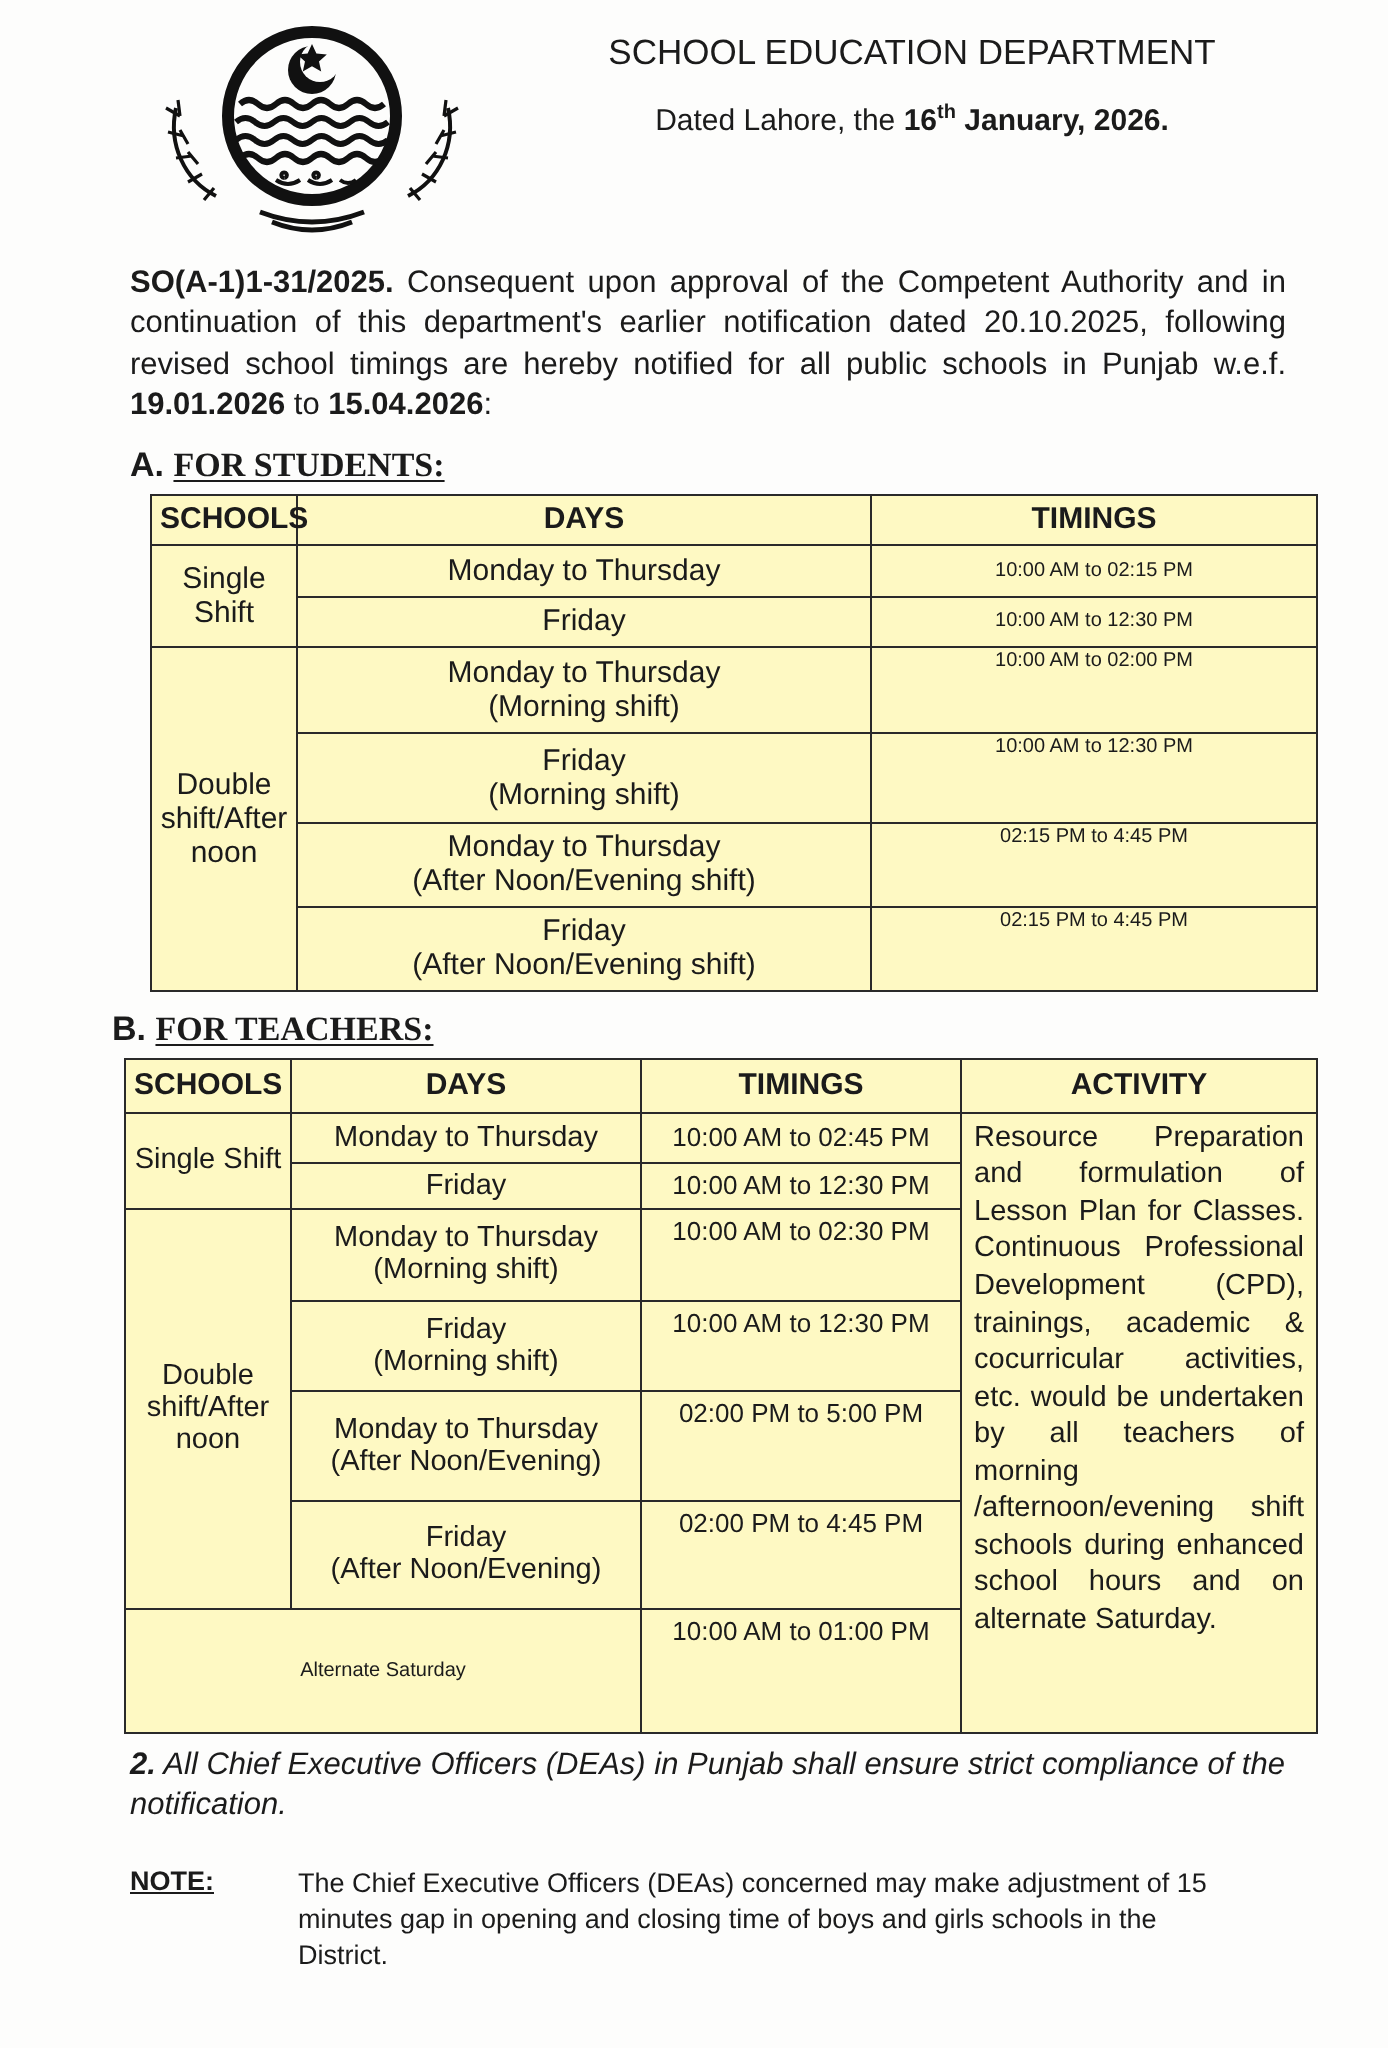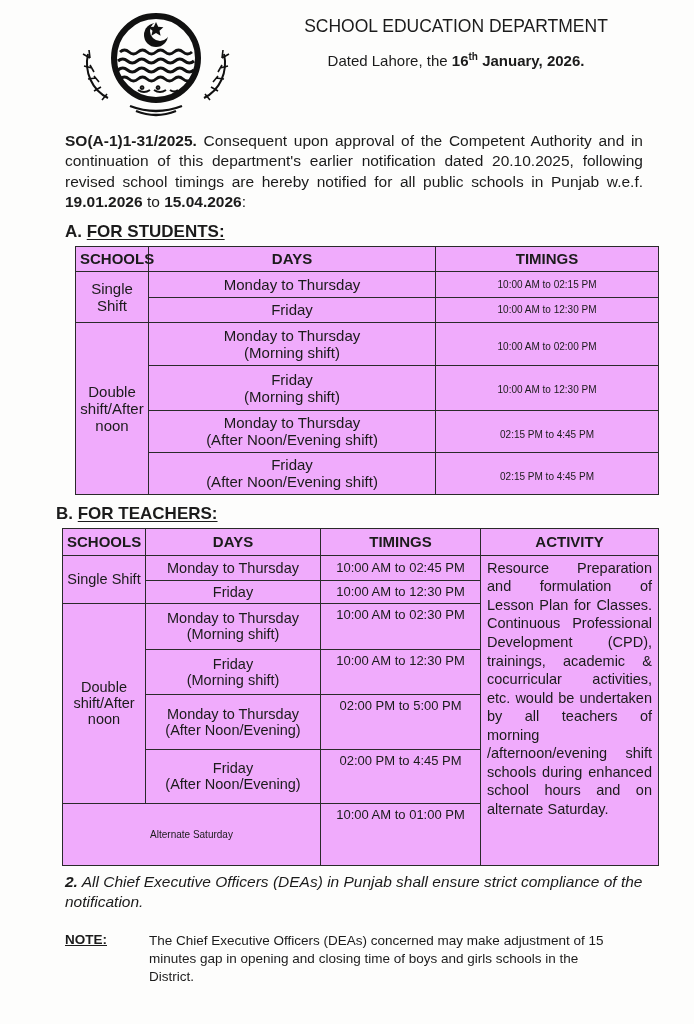--- a/index.html
+++ b/index.html
@@ -33,31 +33,31 @@
     margin-top: 4px; margin-left: 3px;
     letter-spacing: .5px;
   }
   .notif-body {
     margin-top: 5px; margin-left: 3px;
     font-size: 15.5px; line-height: 1.32;
     text-align: justify;
     width: 578px;
   }
   .sec-heading { font-size: 17px; font-weight: bold; margin-top: 9px; margin-left: 3px; }
-  .sec-heading .u { text-decoration: underline; text-underline-offset: 2px; }
-
-  
-  table { border-collapse: collapse; background: #f0abfc; }
+  .sec-heading .u { text-decoration: underline; text-underline-offset: 2px; font-family: Liberation Serif, serif; }
+
+  
+  table { border-collapse: collapse; background: #fef9c3; }
   th, td { border: 1.7px solid #2a2a2a; text-align: center; padding: 1px 4px; }
   th { font-size: 15px; font-weight: bold; }
 
   .tbl-students { margin-left: 13px; margin-top: 4px; width: 583px; table-layout: fixed; }
   .tbl-students td { font-size: 15px; }
   .tbl-students .timing { font-size: 10px; }
-  .tbl-students .vtop { vertical-align: top; padding-top: 18px; }
+  .tbl-students .vtop { vertical-align: top; padding-top: 1px; }
 
   .tbl-teachers { margin-top: 4px; width: 596px; table-layout: fixed; }
   .tbl-teachers td { font-size: 14.5px; }
   .tbl-teachers .timing { font-size: 13px; }
   .tbl-teachers .vtop { vertical-align: top; padding-top: 3px; }
   .activity-cell {
     vertical-align: top; text-align: justify;
     font-size: 14.5px; line-height: 1.28;
     padding: 3px 6px 0 6px;
   }

